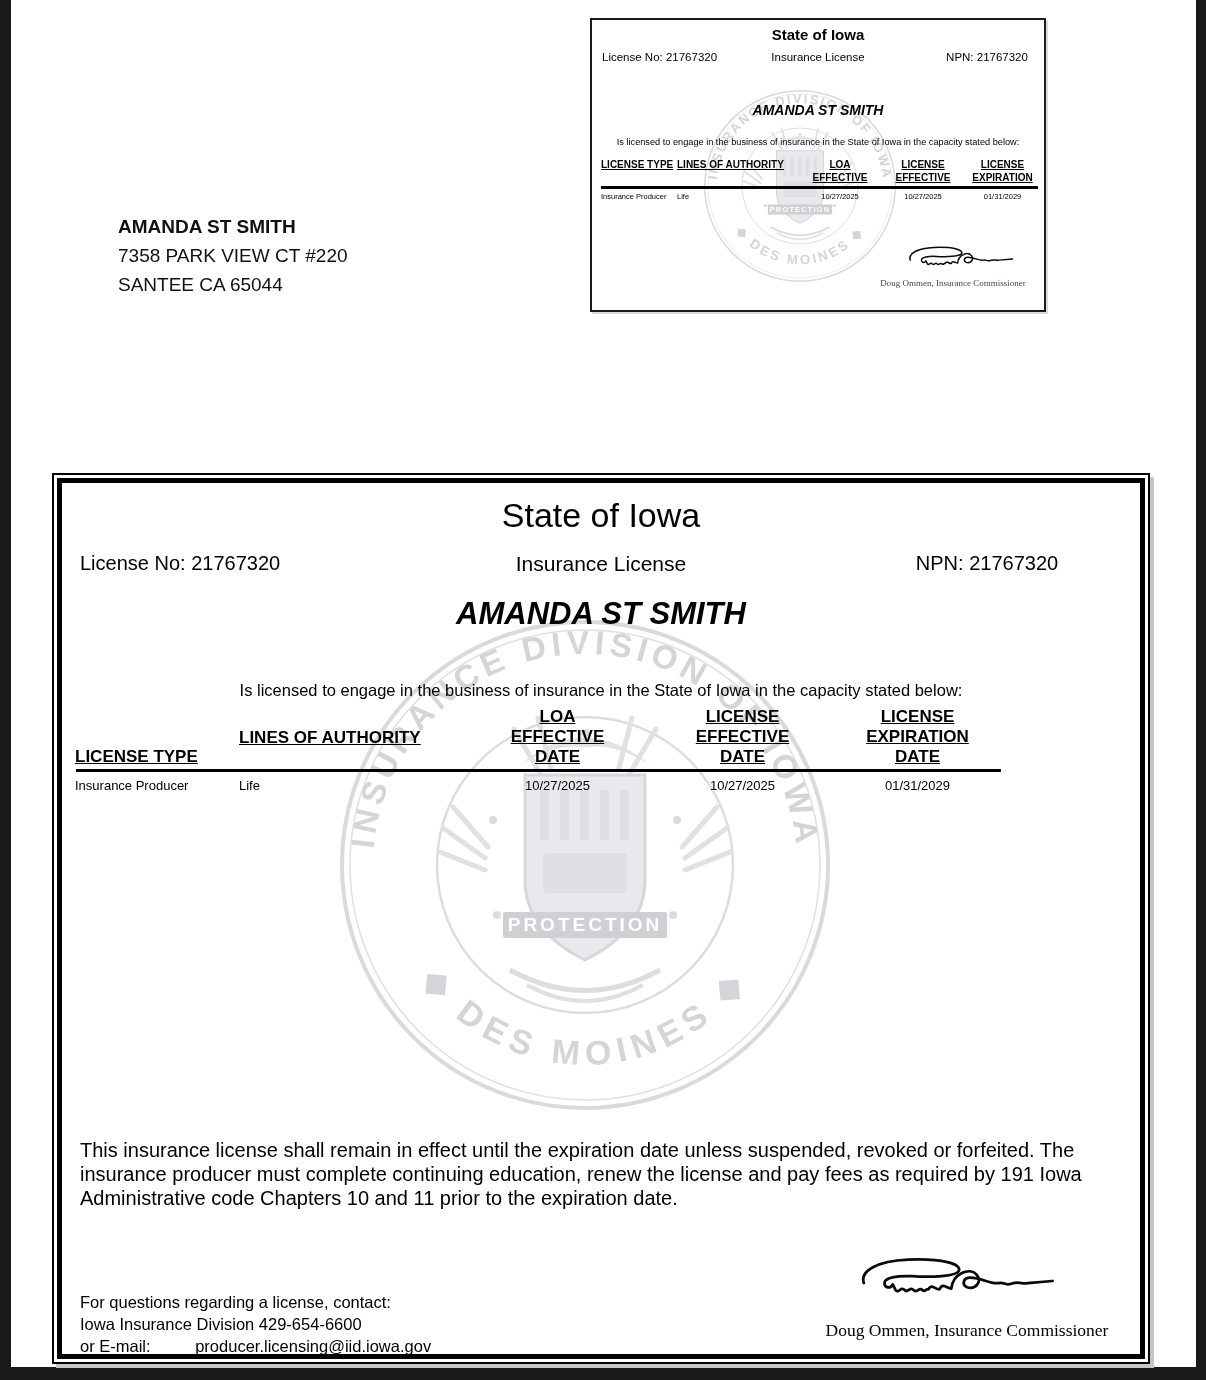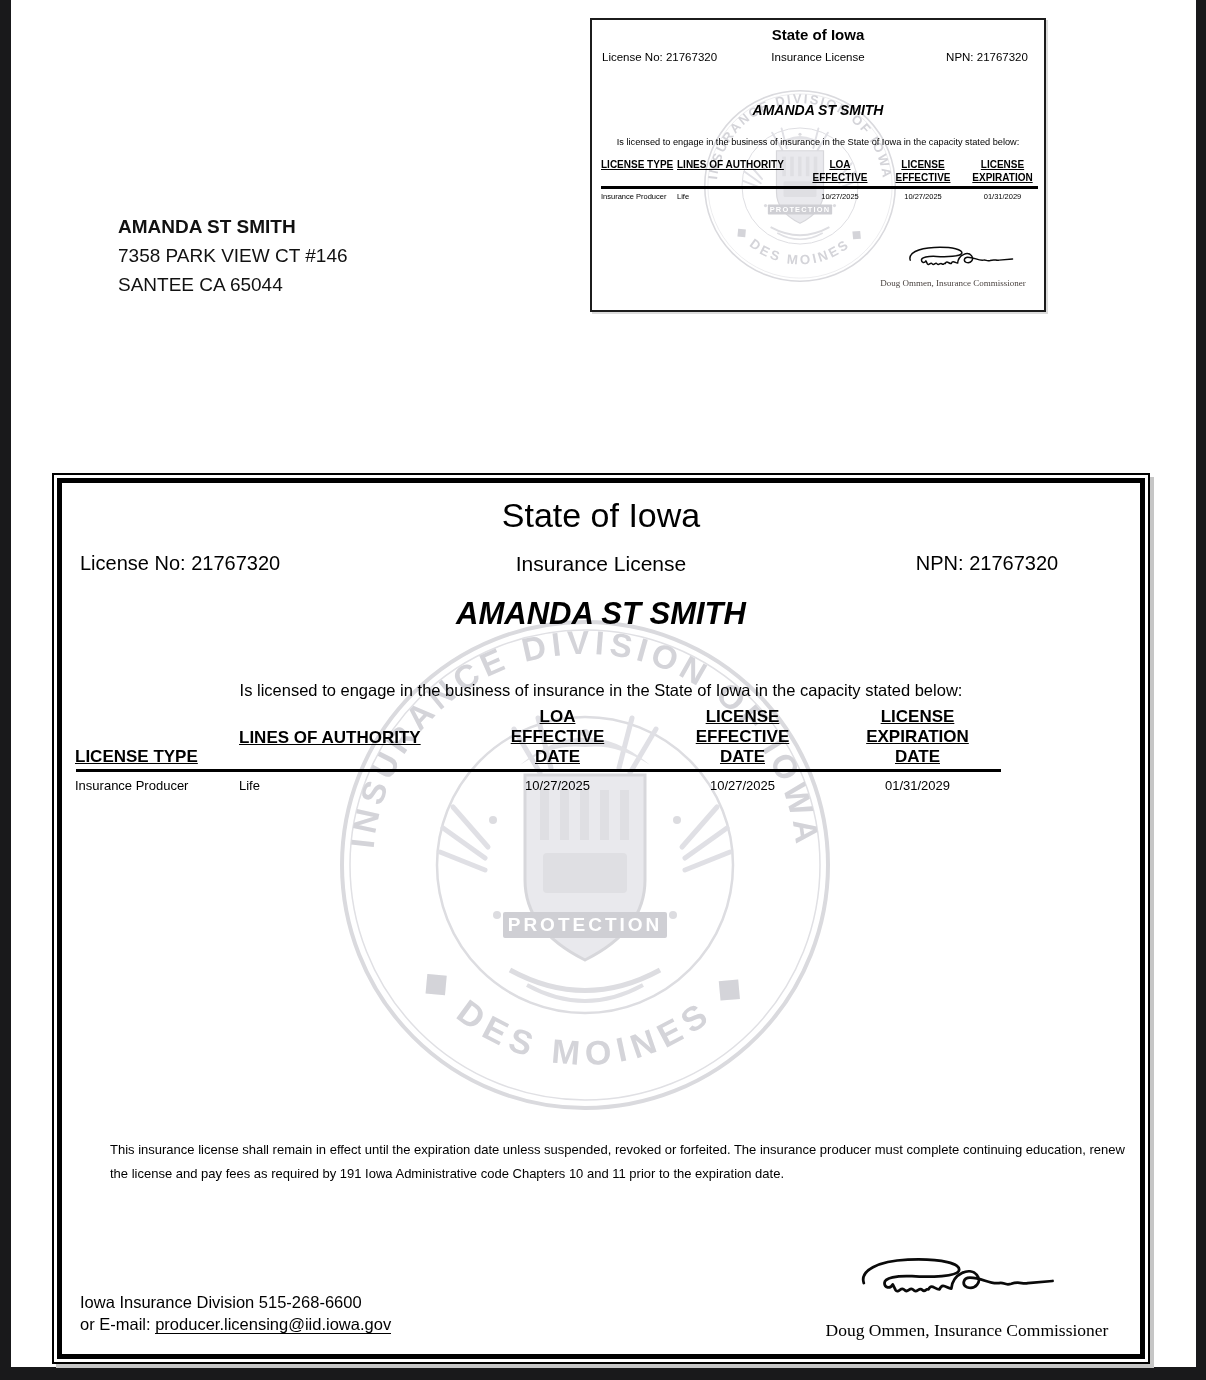--- a/index.html
+++ b/index.html
@@ -66,23 +66,23 @@
   .c-thead { display:flex; align-items:flex-end; font-weight:bold; font-size:17px; line-height:20px; }
   .c-thead .c1,.c-trow .c1 { width:164px; }
   .c-thead .c2,.c-trow .c2 { width:236px; }
   .c-thead .c3,.c-trow .c3 { width:165px; text-align:center; }
   .c-thead .c4,.c-trow .c4 { width:205px; text-align:center; }
   .c-thead .c5,.c-trow .c5 { width:145px; text-align:center; }
   .c-thead .c2 { padding-bottom:19px; }
   .c-underline { height:3px; background:#000; margin-top:2px; width:925px; margin-left:1px; }
   .c-trow { display:flex; font-size:13px; margin-top:6px; }
   .pre { white-space:pre-line;text-decoration:underline; }
-  .c-notice { position:absolute; top:655px; left:18px; width:1035px; font-size:13px; line-height:24px;margin-left:30px; }
+  .c-notice { position:absolute; top:655px; left:18px; width:1035px; font-size:20px; line-height:24px; }
   .c-contact { position:absolute; top:808px; left:18px; font-size:16.5px; line-height:22px; }
-  .email-link { border-bottom:1.5px solid #000; color:#000; text-decoration:none; }
+  .email-link { border-bottom:1.5px solid #000; color:#000; text-decoration:none;margin-left:40px; }
   .c-sign { position:absolute; left:783px; top:767px; width:225px; height:62px; }
   .c-signer { position:absolute; left:740px; top:837px; width:330px; text-align:center;
               font-family:"Liberation Serif", serif; font-size:17.5px; }
   svg.defs { position:absolute; width:0; height:0; }
 </style>
 </head>
 <body>
 
 <svg class="defs" aria-hidden="true">
   <defs>
@@ -140,21 +140,21 @@
                C 186,46 176,58 164,54 C 156,51 158,40 168,40 C 186,40 196,50 210,48
                C 218,46 218,52 228,49 C 240,45 244,50 252,48 L 288,45" fill="none" stroke="#0a0a0a" stroke-width="4" stroke-linecap="round" stroke-linejoin="round"></path>
     </symbol>
   </defs>
 </svg>
 
 <div class="page">
 
   <div class="address">
     <div class="name">AMANDA ST SMITH</div>
-    <div>7358 PARK VIEW CT #146</div>
+    <div>7358 PARK VIEW CT #220</div>
     <div>SANTEE CA 65044</div>
   </div>
 
   <div class="mini-card">
     <svg class="m-seal">
         <use href="#seal-sym" width="196" height="196"></use>
       </svg>
     <div class="m-title">State of Iowa</div>
     <div class="m-info">
       <span class="m-lno">License No: 21767320</span>
@@ -224,21 +224,22 @@
           <div class="c2">Life</div>
           <div class="c3">10/27/2025</div>
           <div class="c4">10/27/2025</div>
           <div class="c5">01/31/2029</div>
         </div>
       </div>
 
       <div class="c-notice">This insurance license shall remain in effect until the expiration date unless suspended, revoked or forfeited. The insurance producer must complete continuing education, renew the license and pay fees as required by 191 Iowa Administrative code Chapters 10 and 11 prior to the expiration date.</div>
 
       <div class="c-contact">
-        <div>Iowa Insurance Division 515-268-6600</div>
+        <div>For questions regarding a license, contact:</div>
+        <div>Iowa Insurance Division 429-654-6600</div>
         <div>
           <span>or E-mail: </span><a class="email-link" href="#">producer.licensing@iid.iowa.gov</a>
         </div>
       </div>
 
       <svg class="c-sign">
           <use href="#sig-sym" width="225" height="62"></use>
         </svg>
       <div class="c-signer">Doug Ommen, Insurance Commissioner</div>
     </div>

